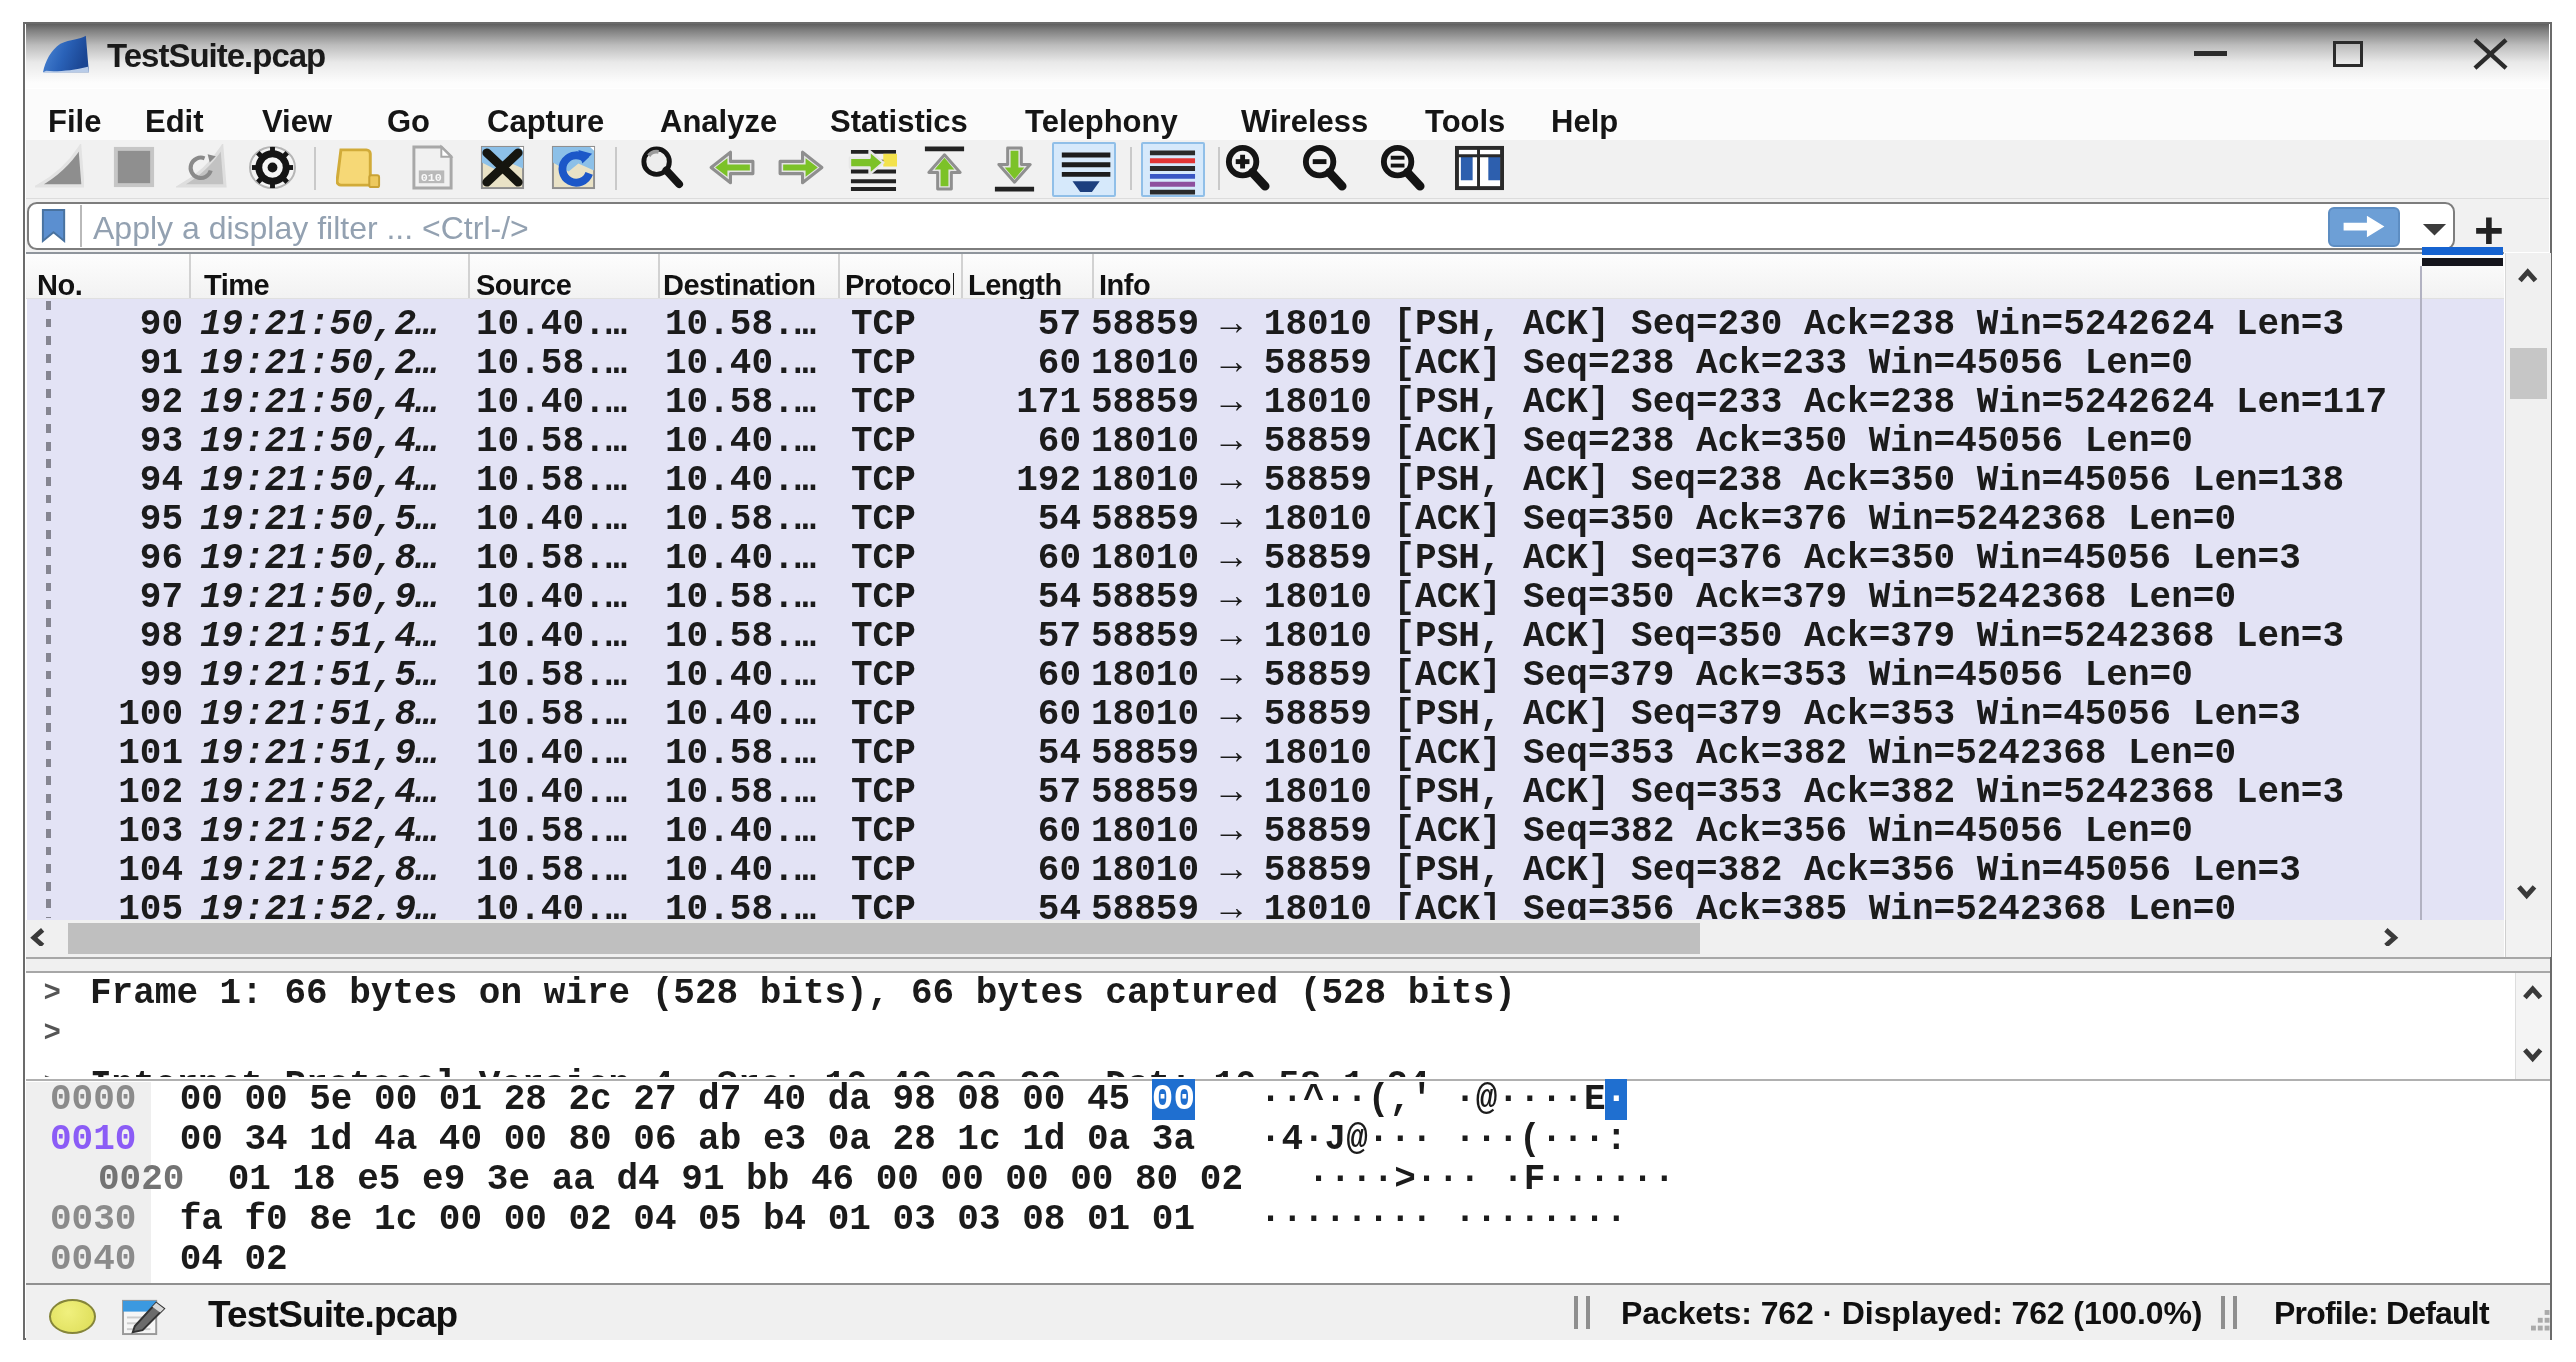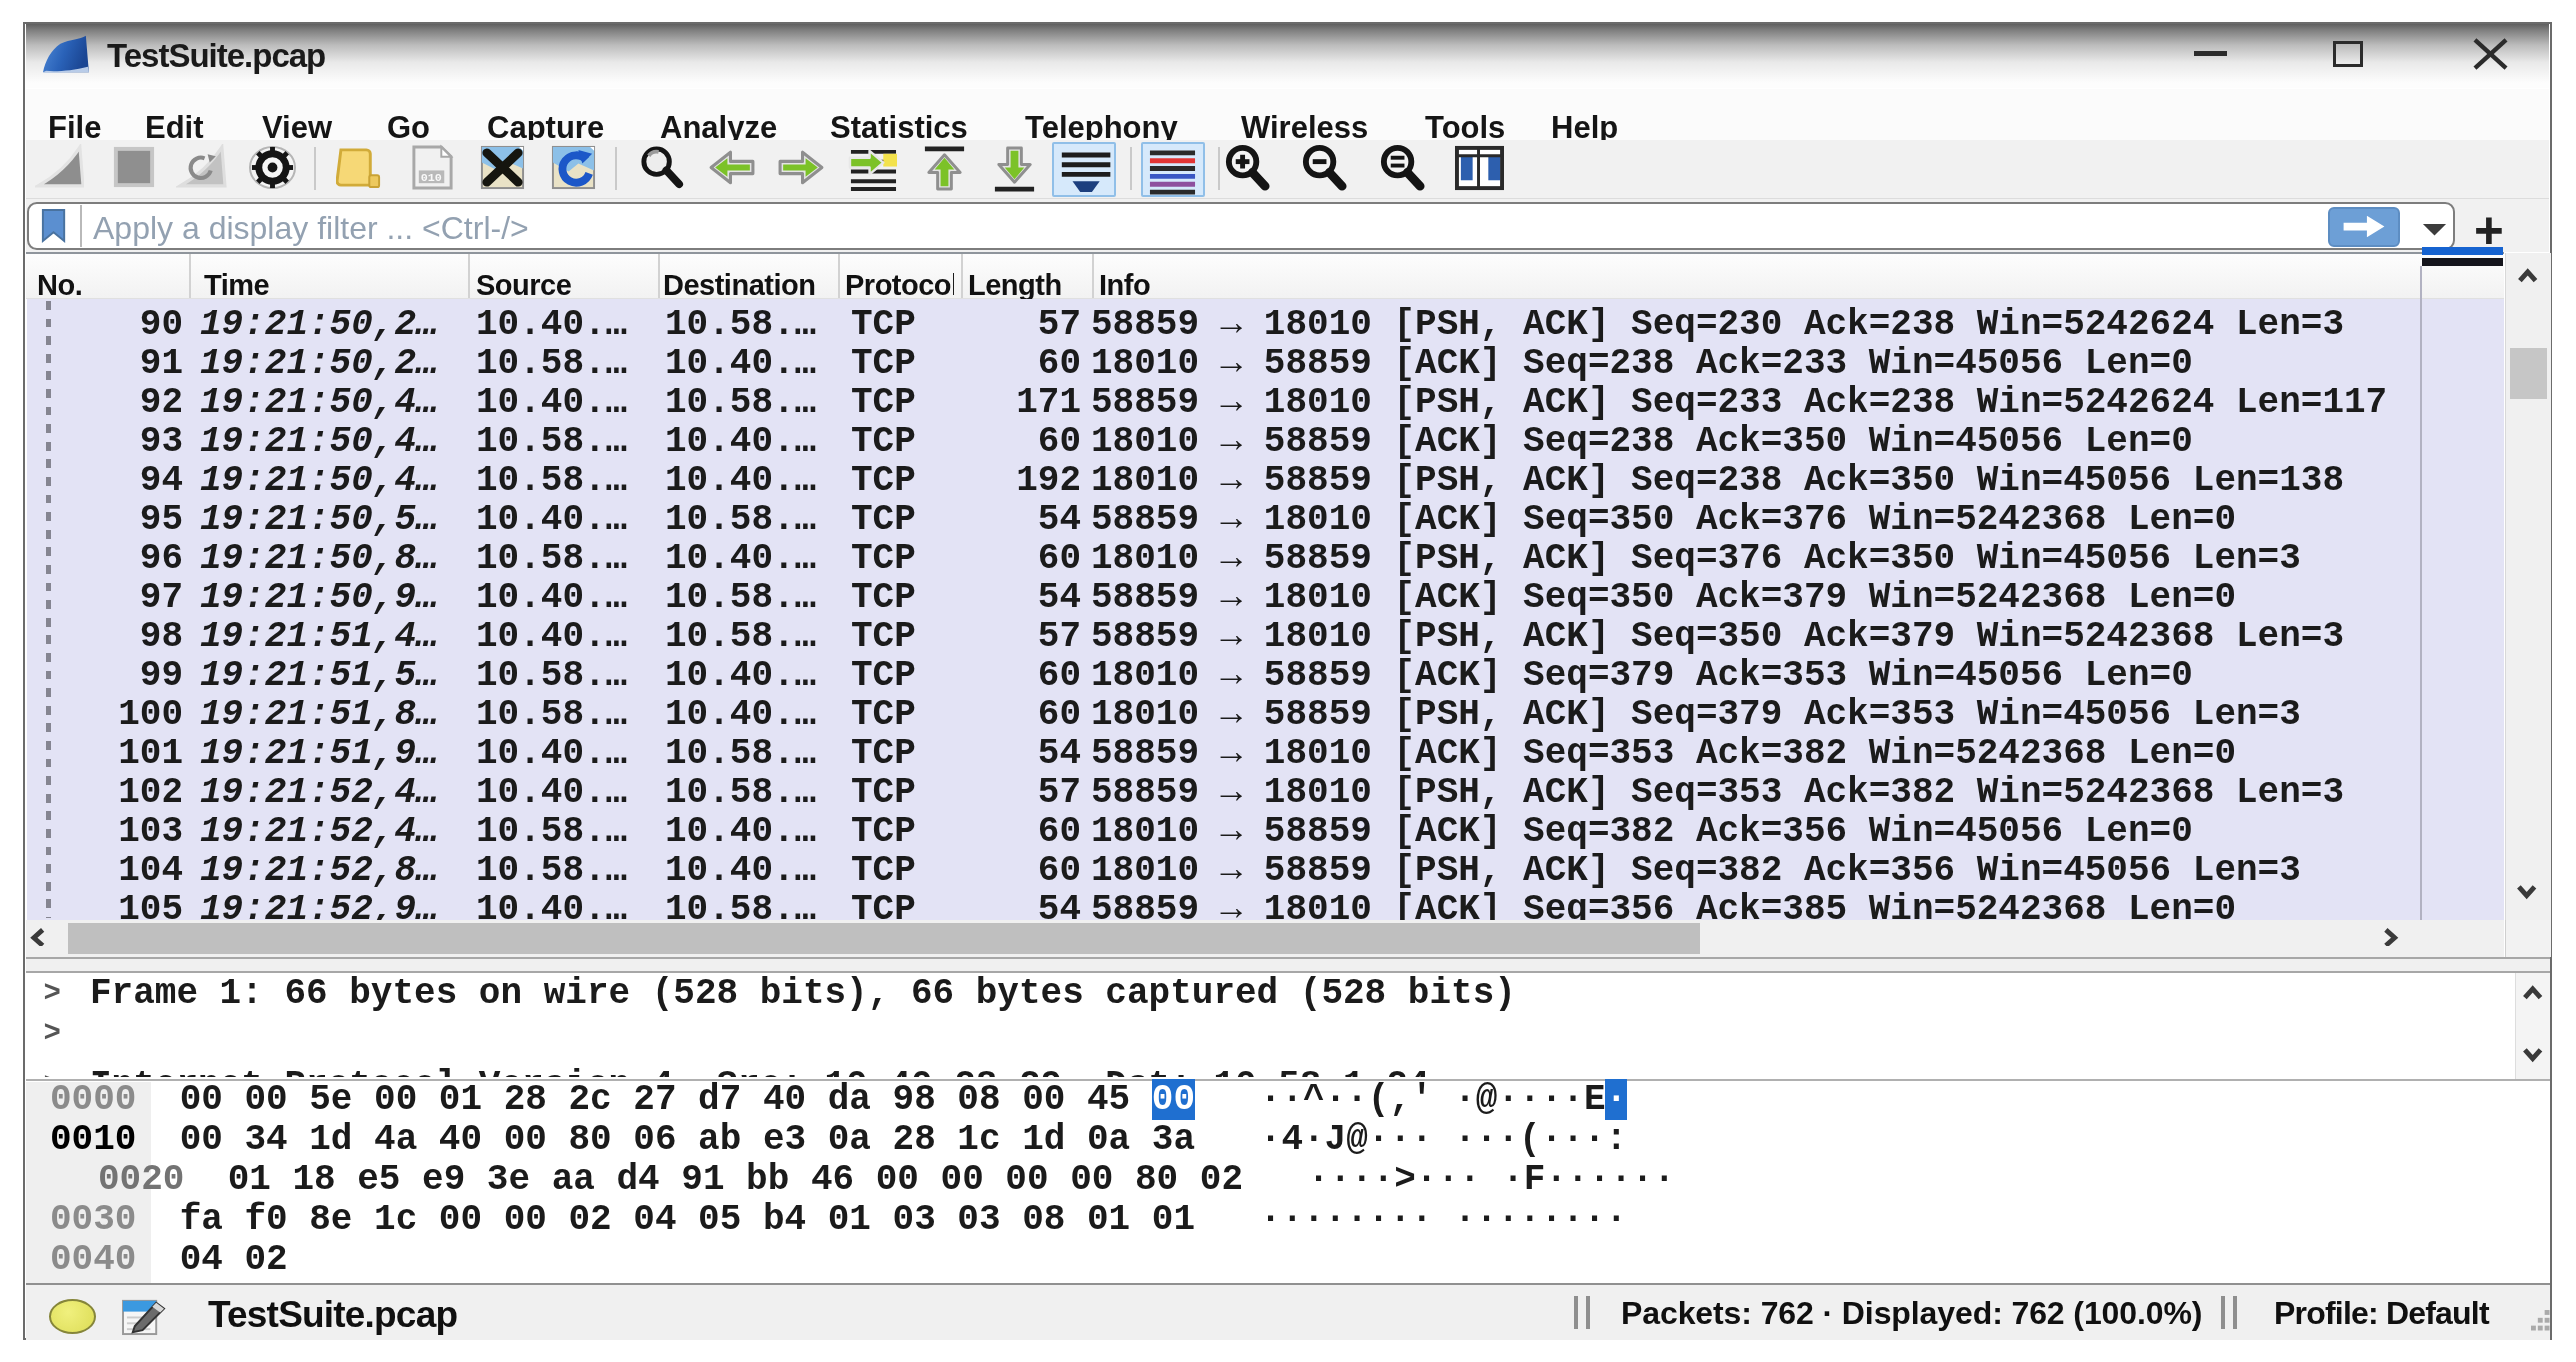--- a/index.html
+++ b/index.html
@@ -10,21 +10,21 @@
 .win { left:23.4px; top:21.5px; width:2529px; height:1318px; background:#ffffff;
        border:2.9px solid #6b6b6b; }
 .titlebar { left:26px; top:24.4px; width:2523px; height:64px;
   background:linear-gradient(180deg,#606060 0%,#7d7d7d 9%,#bcbcbc 33%,#e9e9e9 60%,#fdfdfd 92%); }
 .menubar { left:26px; top:89px; width:2523px; height:51px; background:#fbfbfb; }
 .toolbar { left:26px; top:140px; width:2523px; height:59px; background:#f1f1f1;
            border-bottom:1px solid #dcdcdc; }
 .filterrow { left:26px; top:199px; width:2523px; height:53px; background:#f1f1f1; }
 .filterfield { left:27px; top:202px; width:2428px; height:48px; background:#ffffff;
   border:2.9px solid #7d7d7d; border-radius:9.8px; }
-.mitem { position:absolute; top:110px; font-size:31px; font-weight:bold; color:#151515;
+.mitem { position:absolute; top:104px; font-size:31px; font-weight:bold; color:#151515;
          letter-spacing:0px;text-align:center; }
 .hdr { left:26px; top:252px; width:2478px; height:47px;
   background:linear-gradient(180deg,#fdfdfd,#f2f2f2);
   border-top:2px solid #8f959c; border-bottom:1px solid #e0e0e0; }
 .hsep { position:absolute; top:254px; width:2px; height:44px; background:#d2d2d2; }
 .htxt { position:absolute; top:269px; font-size:29px; font-weight:bold; color:#111;
         letter-spacing:-0.5px; white-space:nowrap; overflow:hidden; }
 .rows { left:27px; top:299px; width:2477px; height:621px; background:#e3e3f5; }
 .colx { position:absolute; top:305px; font-size:36px; line-height:39px;
         white-space:pre; text-align:left; }
@@ -305,21 +305,21 @@
 <div class="abs" style="left:2521px;top:984px;"><svg width="23.4" height="19.5" viewBox="0 0 24 20">
       <polyline points="4,14 12,5 20,14" fill="none" stroke="#3a3a3a" stroke-width="5"></polyline>
     </svg></div>
 <div class="abs" style="left:2521px;top:1045px;"><svg width="23.4" height="19.5" viewBox="0 0 24 20">
       <polyline points="4,5 12,14 20,5" fill="none" stroke="#3a3a3a" stroke-width="5"></polyline>
     </svg></div>
 
 <div class="hexpane abs"></div>
 <div class="hexaddr abs"></div>
 <div class="abs mono" style="left:50px;top:1080px;font-size:36px;line-height:40px;white-space:pre;"><span style="color:#8b8b8b;">0000</span>  00 00 5e 00 01 28 2c 27 d7 40 da 98 08 00 45 <span style="background:#1f6fd0;color:#ffffff;">00</span>   ··^··(,' ·@····E<span style="background:#1f6fd0;color:#ffffff;">·</span>
-<span style="color:#000000;">0010</span>  00 34 1d 4a 40 00 80 06 ab e3 0a 28 1c 1d 0a 3a   ·4·J@··· ···(···:
+<span style="color:#8b5cf6;">0010</span>  00 34 1d 4a 40 00 80 06 ab e3 0a 28 1c 1d 0a 3a   ·4·J@··· ···(···:
 <span style="color:#737373;margin-left:48px;">0020</span>  01 18 e5 e9 3e aa d4 91 bb 46 00 00 00 00 80 02   ····&gt;··· ·F······
 <span style="color:#8b8b8b;">0030</span>  fa f0 8e 1c 00 00 02 04 05 b4 01 03 03 08 01 01   ········ ········
 <span style="color:#8b8b8b;">0040</span>  04 02</div>
 <div class="statusbar abs"></div>
 
 <div class="abs" style="left:49px;top:1299px;width:47px;height:35px;border-radius:50%;
      background:radial-gradient(circle at 40% 35%,#f0f07e,#dcdc55);border:2.9px solid #85853a;"></div>
 <div class="abs" style="left:121px;top:1295px;">
  <svg width="47" height="41" viewBox="0 0 48 42">
       <rect x="2" y="6" width="34" height="34" fill="#f6f6f6" stroke="#999" stroke-width="2"></rect>

